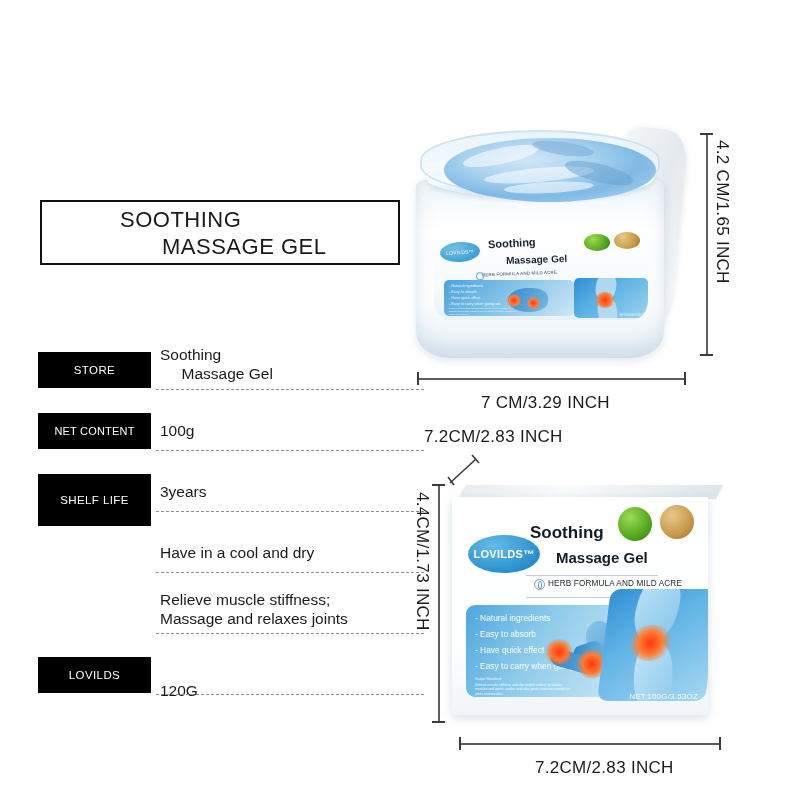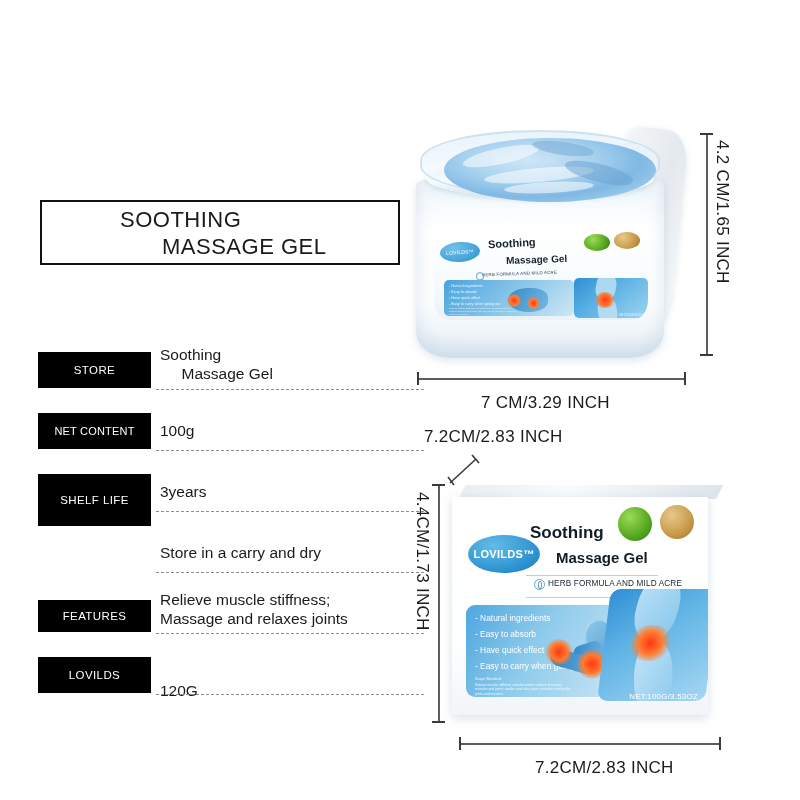--- a/index.html
+++ b/index.html
@@ -286,26 +286,25 @@
     <div class="dash" style="top:37px"></div>
   </div>
 
   <div class="spec-row" style="top:474px;height:40px">
     <div class="chip" style="top:0;height:52px">SHELF LIFE</div>
     <div class="val" style="top:8px">3years</div>
     <div class="dash" style="top:37px"></div>
   </div>
 
   <div class="spec-row" style="top:535px;height:40px">
-    <div class="val" style="top:8px">Store in a carry and dry</div>
+    <div class="val" style="top:8px">Have in a cool and dry</div>
     <div class="dash" style="top:37px"></div>
   </div>
 
   <div class="spec-row" style="top:596px;height:40px">
-    <div class="chip" style="top:4px;height:32px">FEATURES</div>
     <div class="val" style="top:-6px">Relieve muscle stiffness;
 Massage and relaxes joints</div>
     <div class="dash" style="top:37px"></div>
   </div>
 
   <div class="spec-row" style="top:657px;height:40px">
     <div class="chip" style="top:0;height:36px">LOVILDS</div>
     <div class="val" style="top:24px">120G</div>
     <div class="dash" style="top:37px"></div>
   </div>

